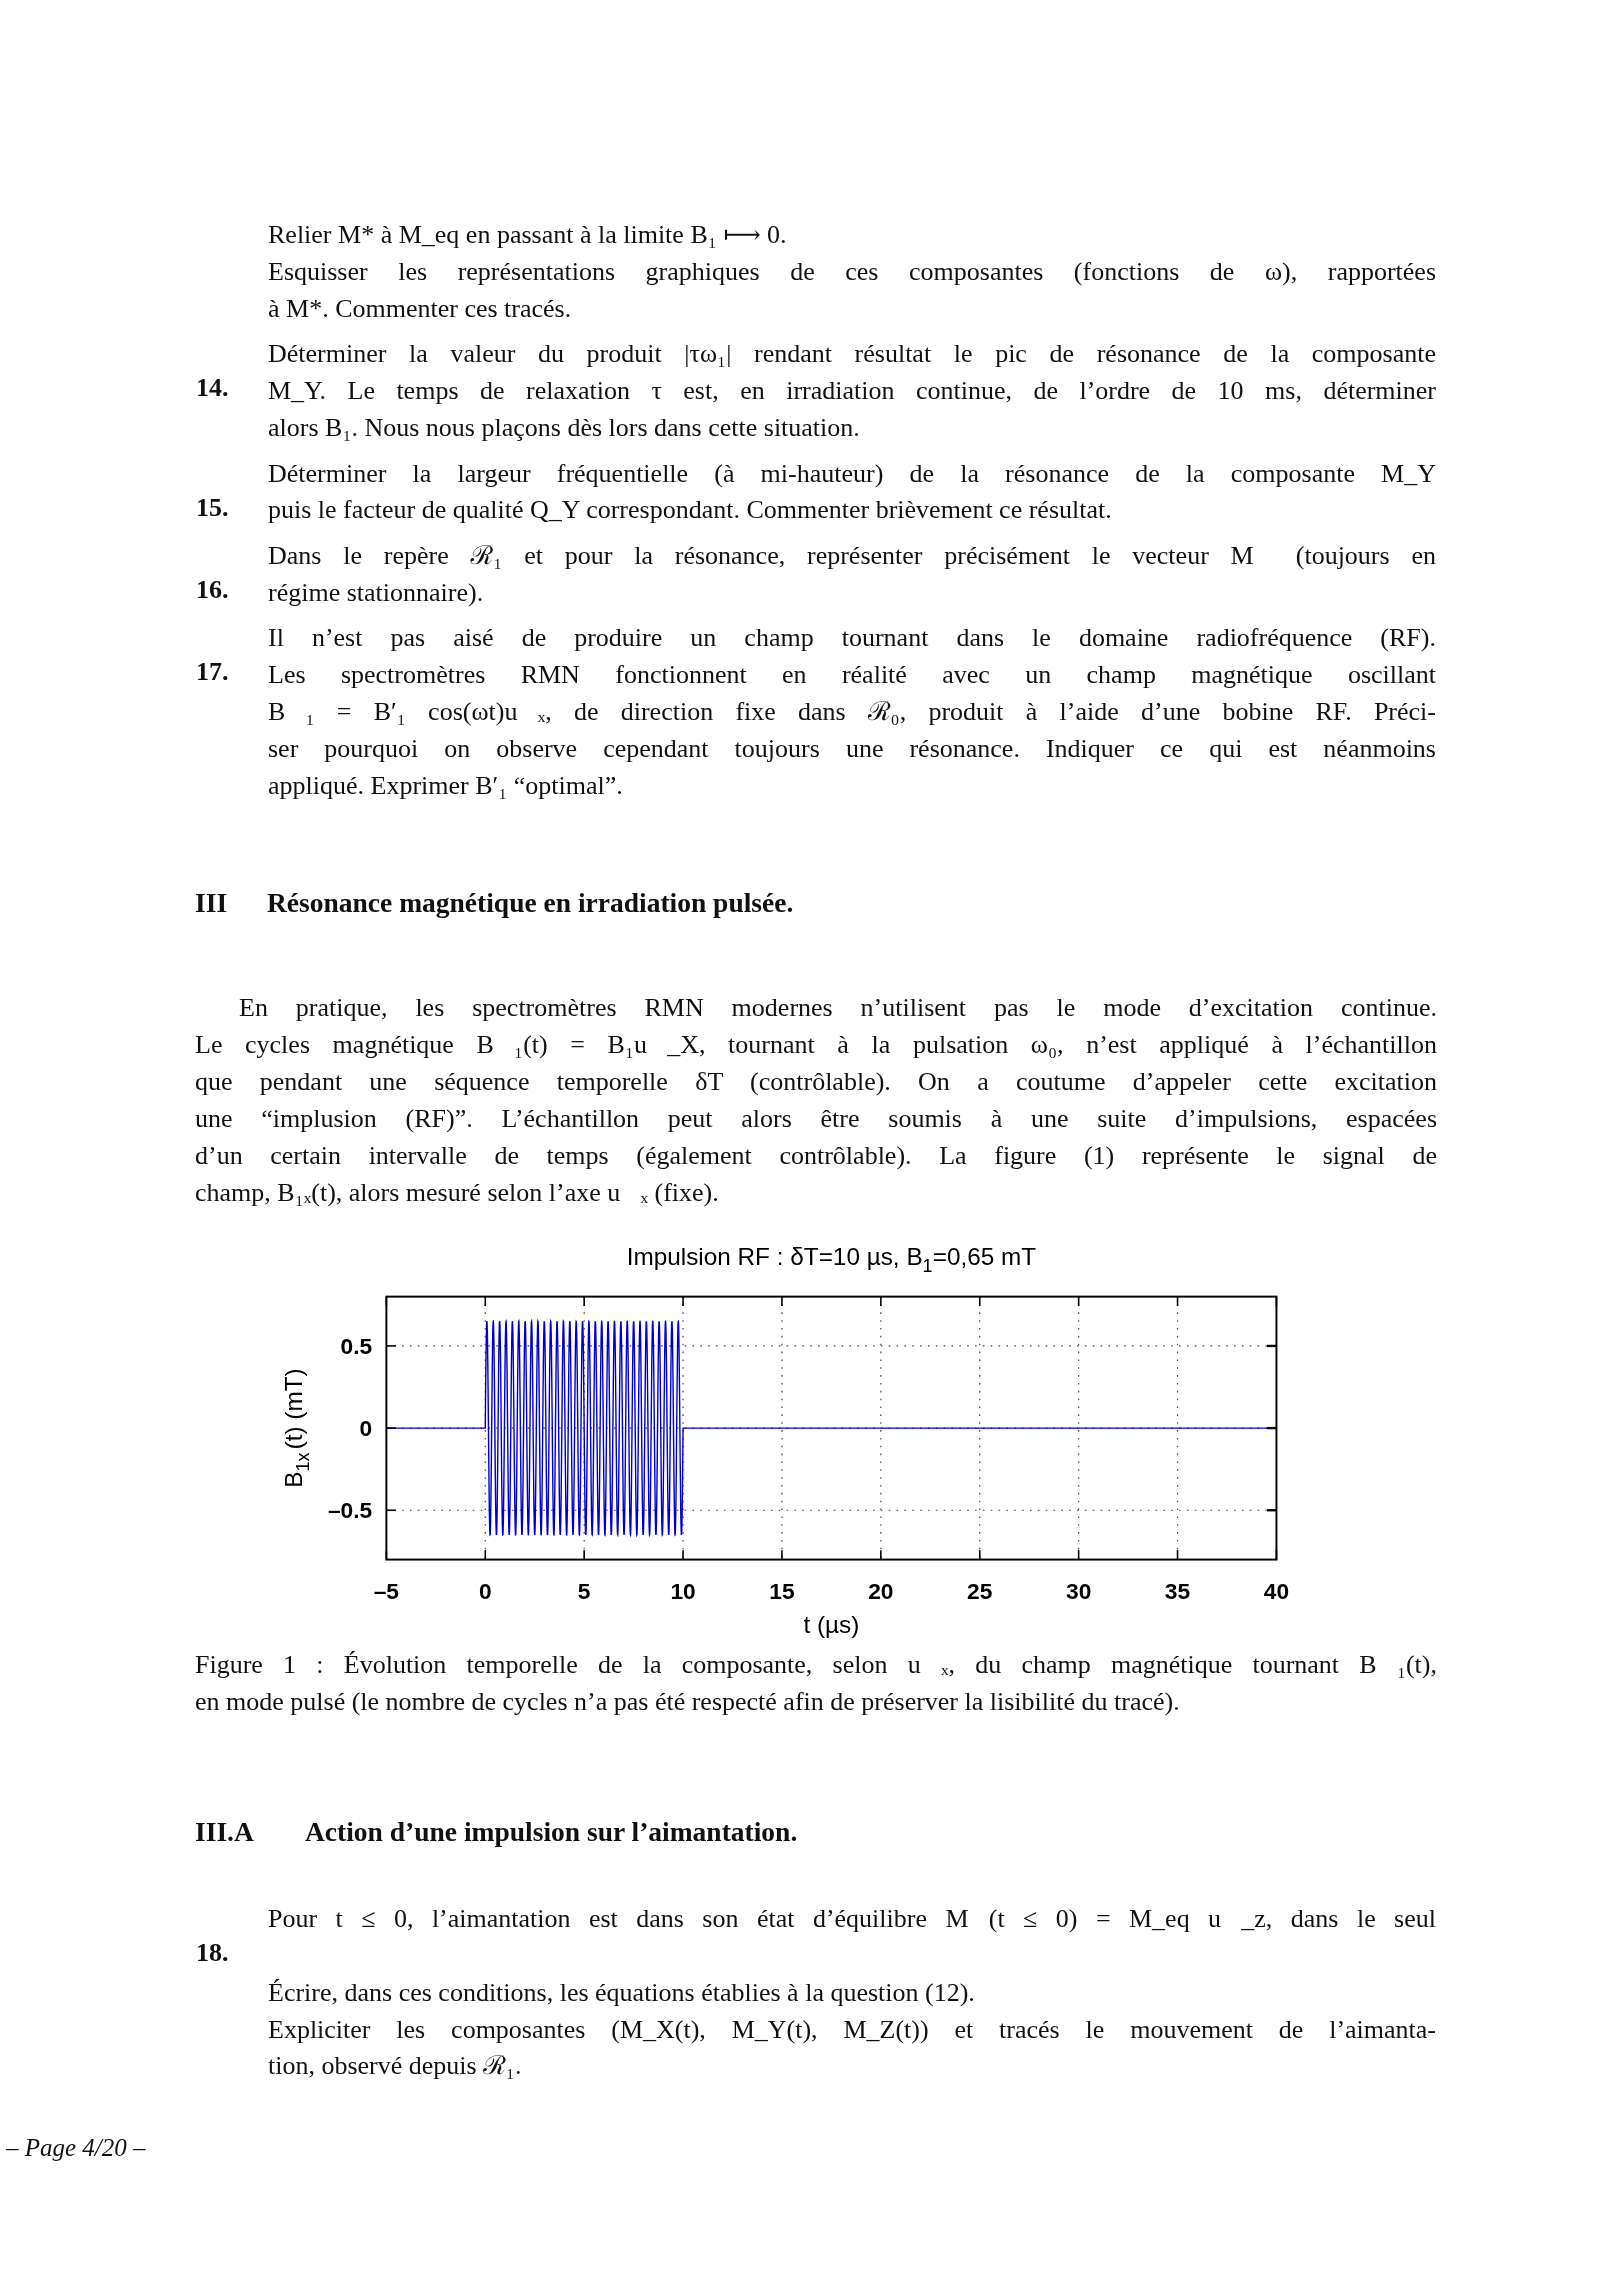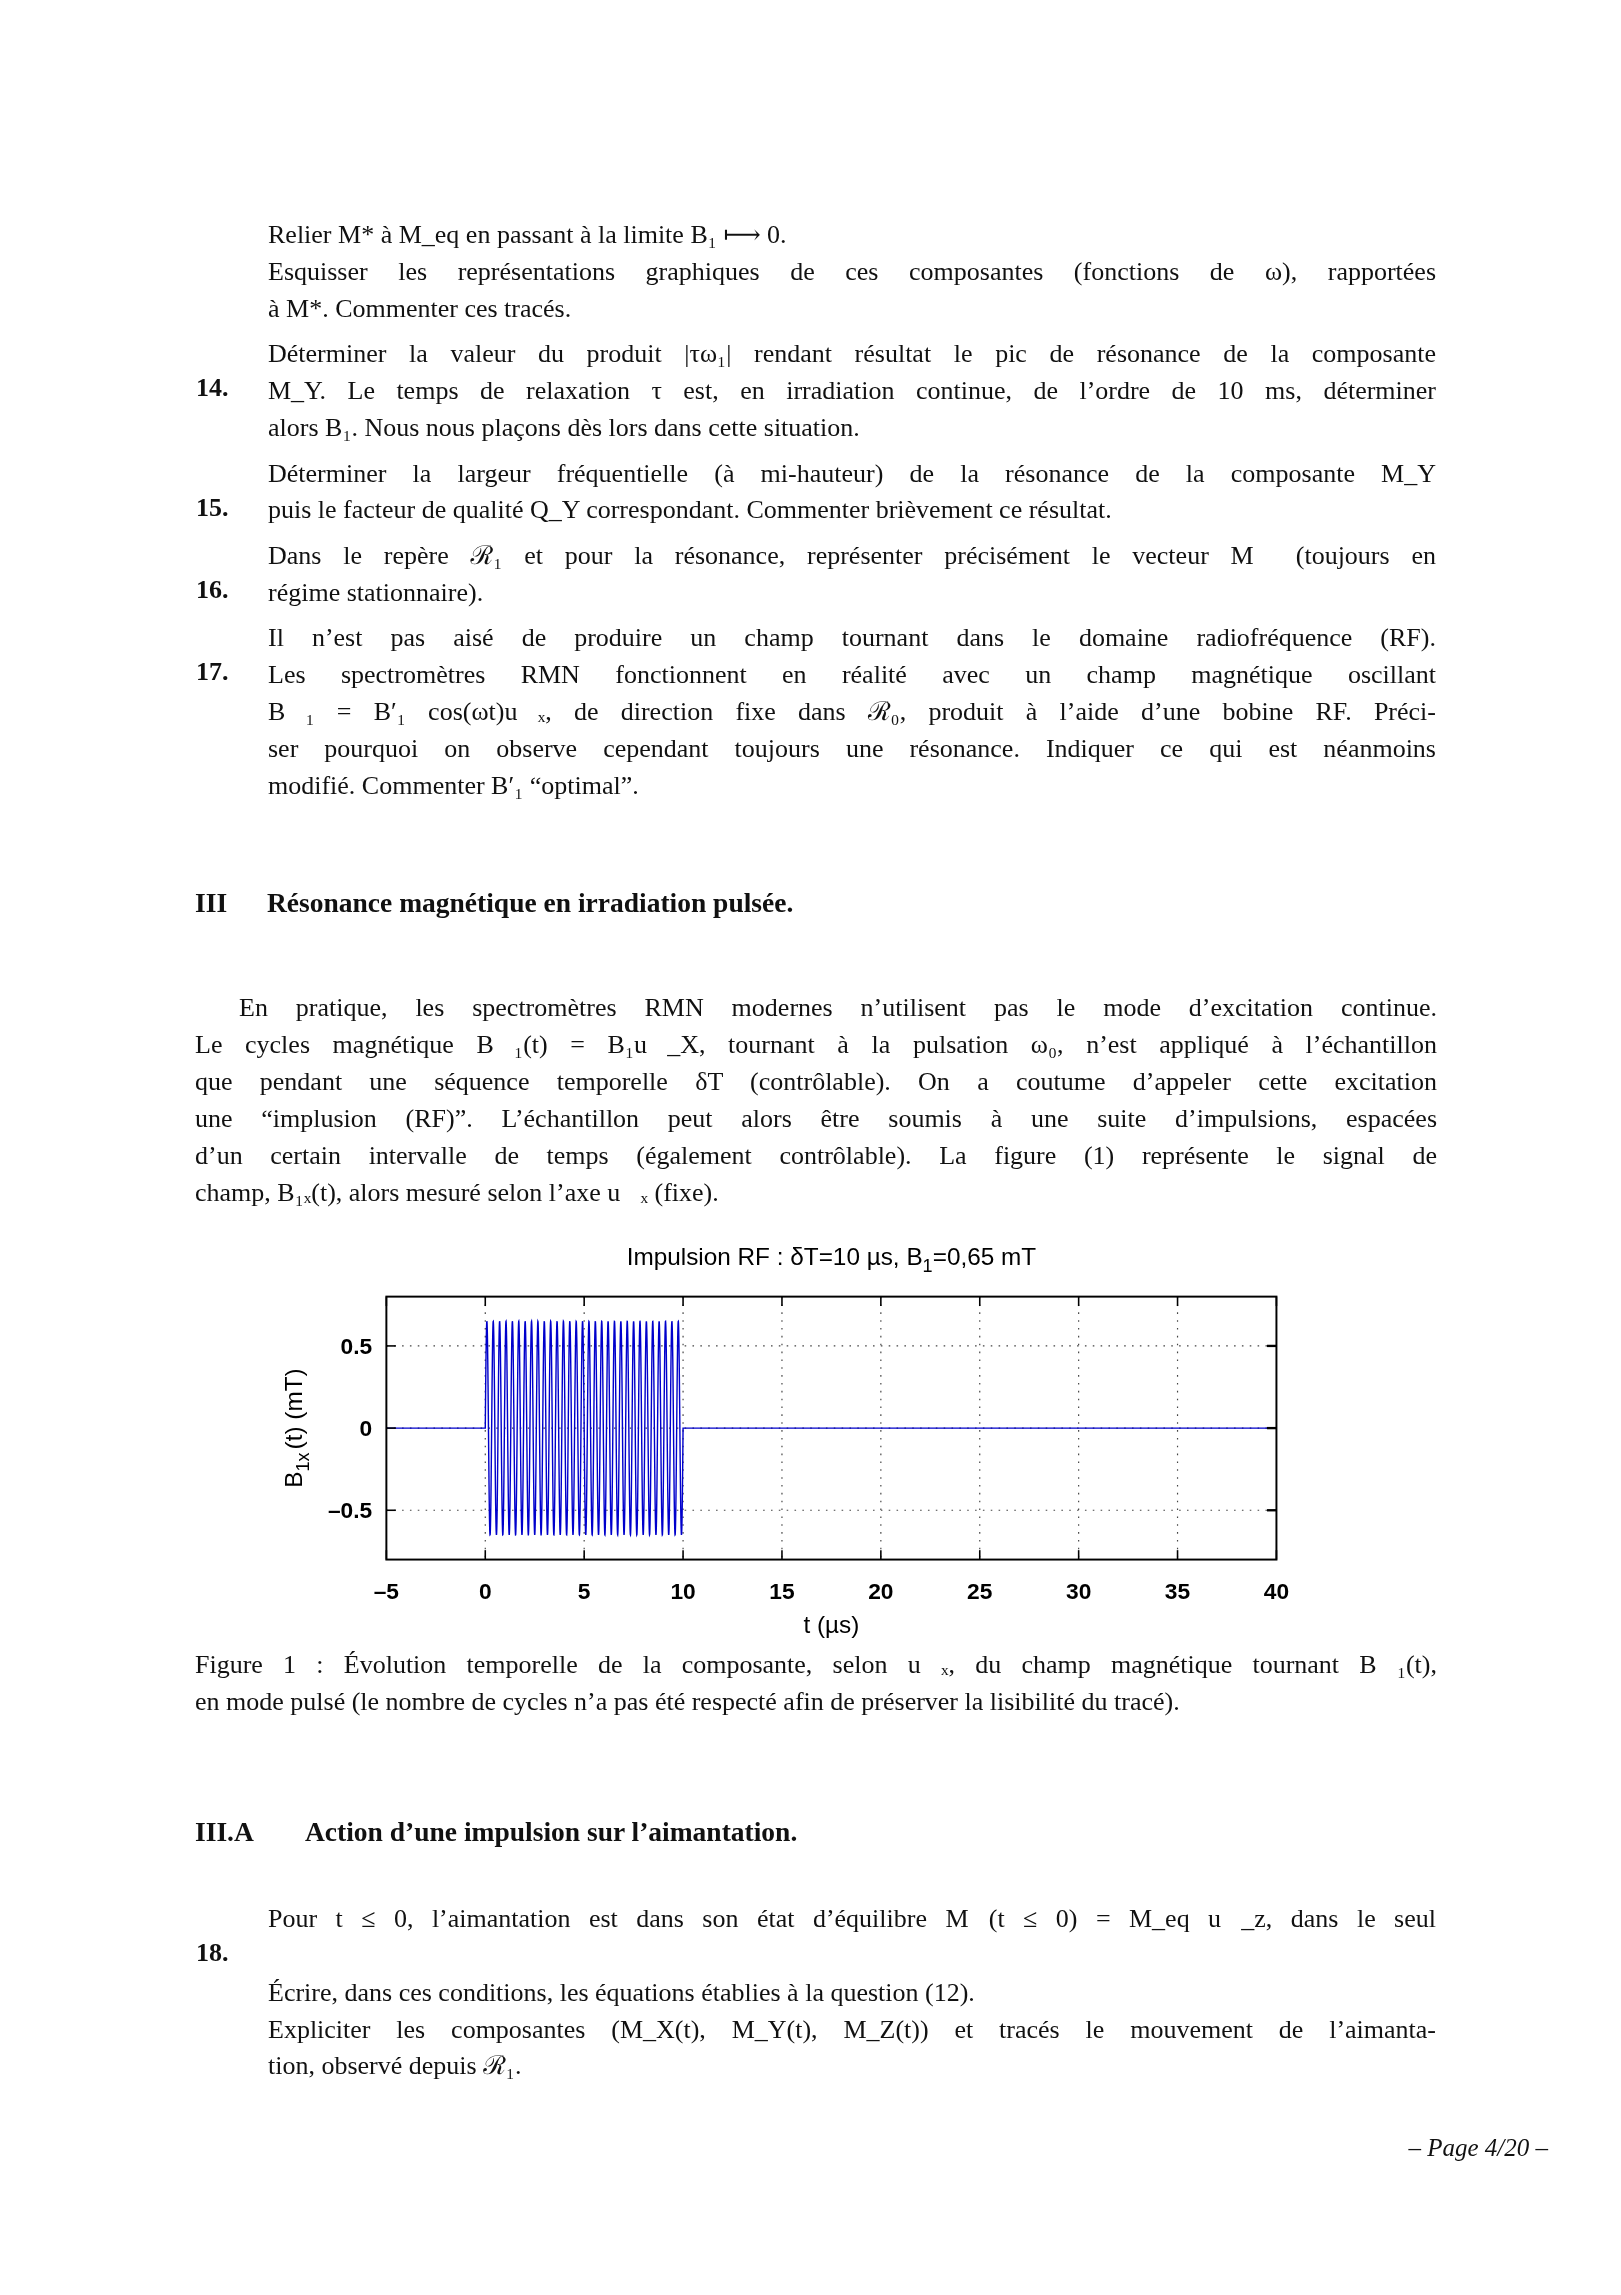--- a/index.html
+++ b/index.html
@@ -11,21 +11,21 @@
   .ind { left:268px; }
   .full { left:195px; }
   .num { position:absolute; left:196px; font-weight:bold; font-size:26px; line-height:37px;
          font-family:"Liberation Serif",serif;margin-top:34px; }
   .justify { width:1168px; text-align:justify; text-align-last:justify; white-space:normal; }
   .justify-full { width:1242px; text-align:justify; text-align-last:justify; white-space:normal; }
   .h2 { position:absolute; font-weight:bold; font-size:27.5px; line-height:37px;
         font-family:"Liberation Serif",serif; white-space:nowrap; }
   .h2 .sec { display:inline-block; width:72px; }
   .h3 .sec { display:inline-block; width:110px; }
-  .footer { position:absolute; left:0; width:1548px; top:2134px; text-align:right;
+  .footer { position:absolute; left:6px; width:1548px; top:2134px; text-align:left;
             font-style:italic; font-size:25px; font-family:"Liberation Serif",serif; }
   svg text { font-family:"Liberation Sans","DejaVu Sans",sans-serif; }
 </style>
 </head>
 <body>
 
 <div class="page">
 
   <div class="line ind" style="top:216px">Relier M* à M_eq en passant à la limite B₁ ⟼ 0.</div>
   <div class="line ind justify" style="top:253px">Esquisser les représentations graphiques de ces composantes (fonctions de ω), rapportées</div>
@@ -42,21 +42,21 @@
 
   <div class="num" style="top:537px">16.</div>
   <div class="line ind justify" style="top:537px">Dans le repère ℛ₁ et pour la résonance, représenter précisément le vecteur M⃗ (toujours en</div>
   <div class="line ind" style="top:574px">régime stationnaire).</div>
 
   <div class="num" style="top:619px">17.</div>
   <div class="line ind justify" style="top:619px">Il n’est pas aisé de produire un champ tournant dans le domaine radiofréquence (RF).</div>
   <div class="line ind justify" style="top:656px">Les spectromètres RMN fonctionnent en réalité avec un champ magnétique oscillant</div>
   <div class="line ind justify" style="top:693px">B⃗₁ = B′₁ cos(ωt)u⃗ₓ, de direction fixe dans ℛ₀, produit à l’aide d’une bobine RF. Préci-</div>
   <div class="line ind justify" style="top:730px">ser pourquoi on observe cependant toujours une résonance. Indiquer ce qui est néanmoins</div>
-  <div class="line ind" style="top:767px">modifié. Commenter B′₁ “optimal”.</div>
+  <div class="line ind" style="top:767px">appliqué. Exprimer B′₁ “optimal”.</div>
 
   <div class="h2" style="left:195px; top:884px">
     <span class="sec">III</span><span>Résonance magnétique en irradiation pulsée.</span>
   </div>
 
   <div class="line full justify-full" style="top:989px; padding-left:44px; width:1198px">En pratique, les spectromètres RMN modernes n’utilisent pas le mode d’excitation continue.</div>
   <div class="line full justify-full" style="top:1026px">Le cycles magnétique B⃗₁(t) = B₁u⃗_X, tournant à la pulsation ω₀, n’est appliqué à l’échantillon</div>
   <div class="line full justify-full" style="top:1063px">que pendant une séquence temporelle δT (contrôlable). On a coutume d’appeler cette excitation</div>
   <div class="line full justify-full" style="top:1100px">une “implusion (RF)”. L’échantillon peut alors être soumis à une suite d’impulsions, espacées</div>
   <div class="line full justify-full" style="top:1137px">d’un certain intervalle de temps (également contrôlable). La figure (1) représente le signal de</div>

